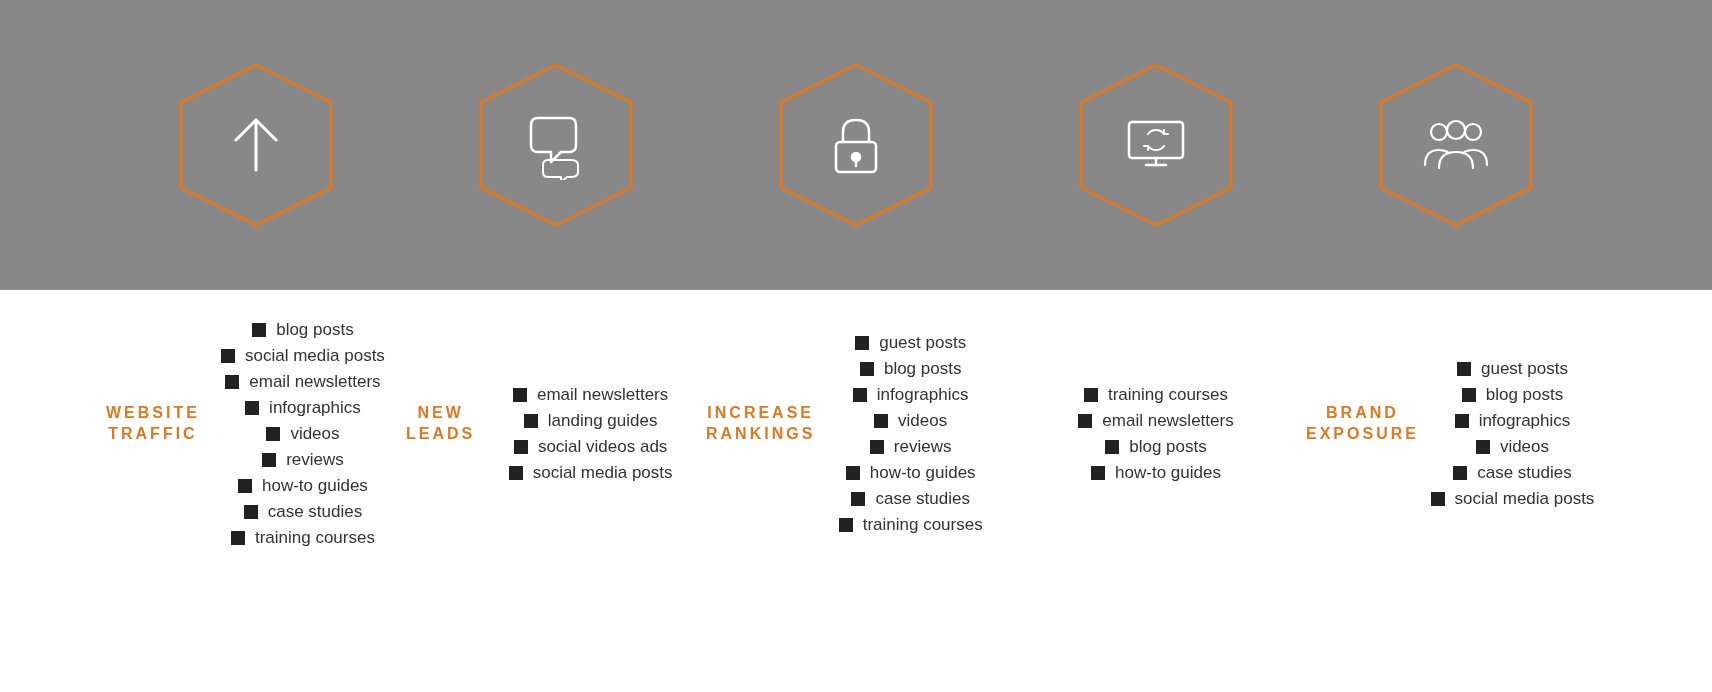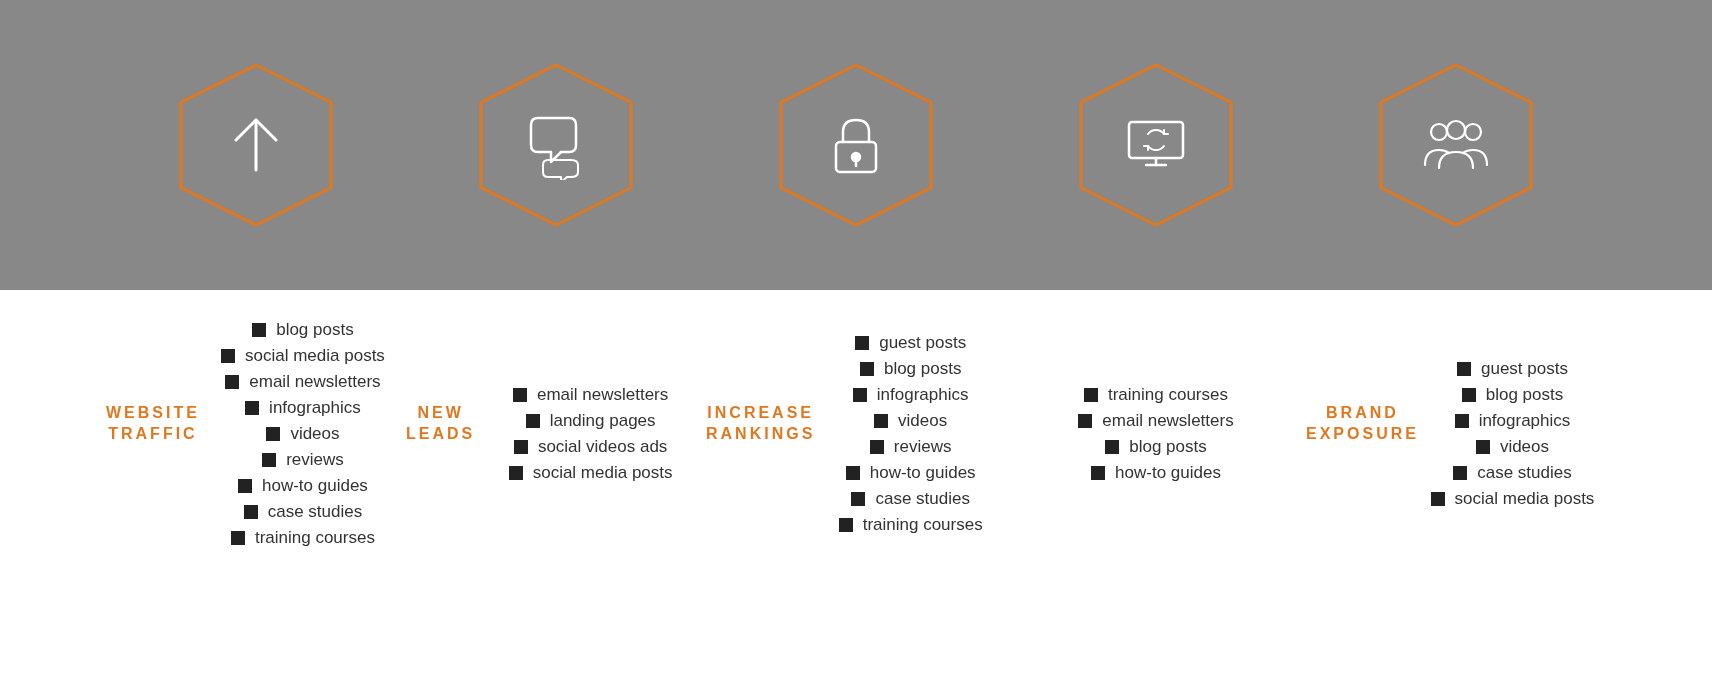--- a/index.html
+++ b/index.html
@@ -236,21 +236,21 @@
     </div>
     <div class="column">
       <div class="col-title">NEW<br>LEADS</div>
       <ul class="list-items">
         <li class="list-item">
           <div class="bullet-square"></div>
           <span>email newsletters</span>
         </li>
         <li class="list-item">
           <div class="bullet-square"></div>
-          <span>landing pages</span>
+          <span>landing guides</span>
         </li>
         <li class="list-item">
           <div class="bullet-square"></div>
           <span>social videos ads</span>
         </li>
         <li class="list-item">
           <div class="bullet-square"></div>
           <span>social media posts</span>
         </li>
       </ul>

